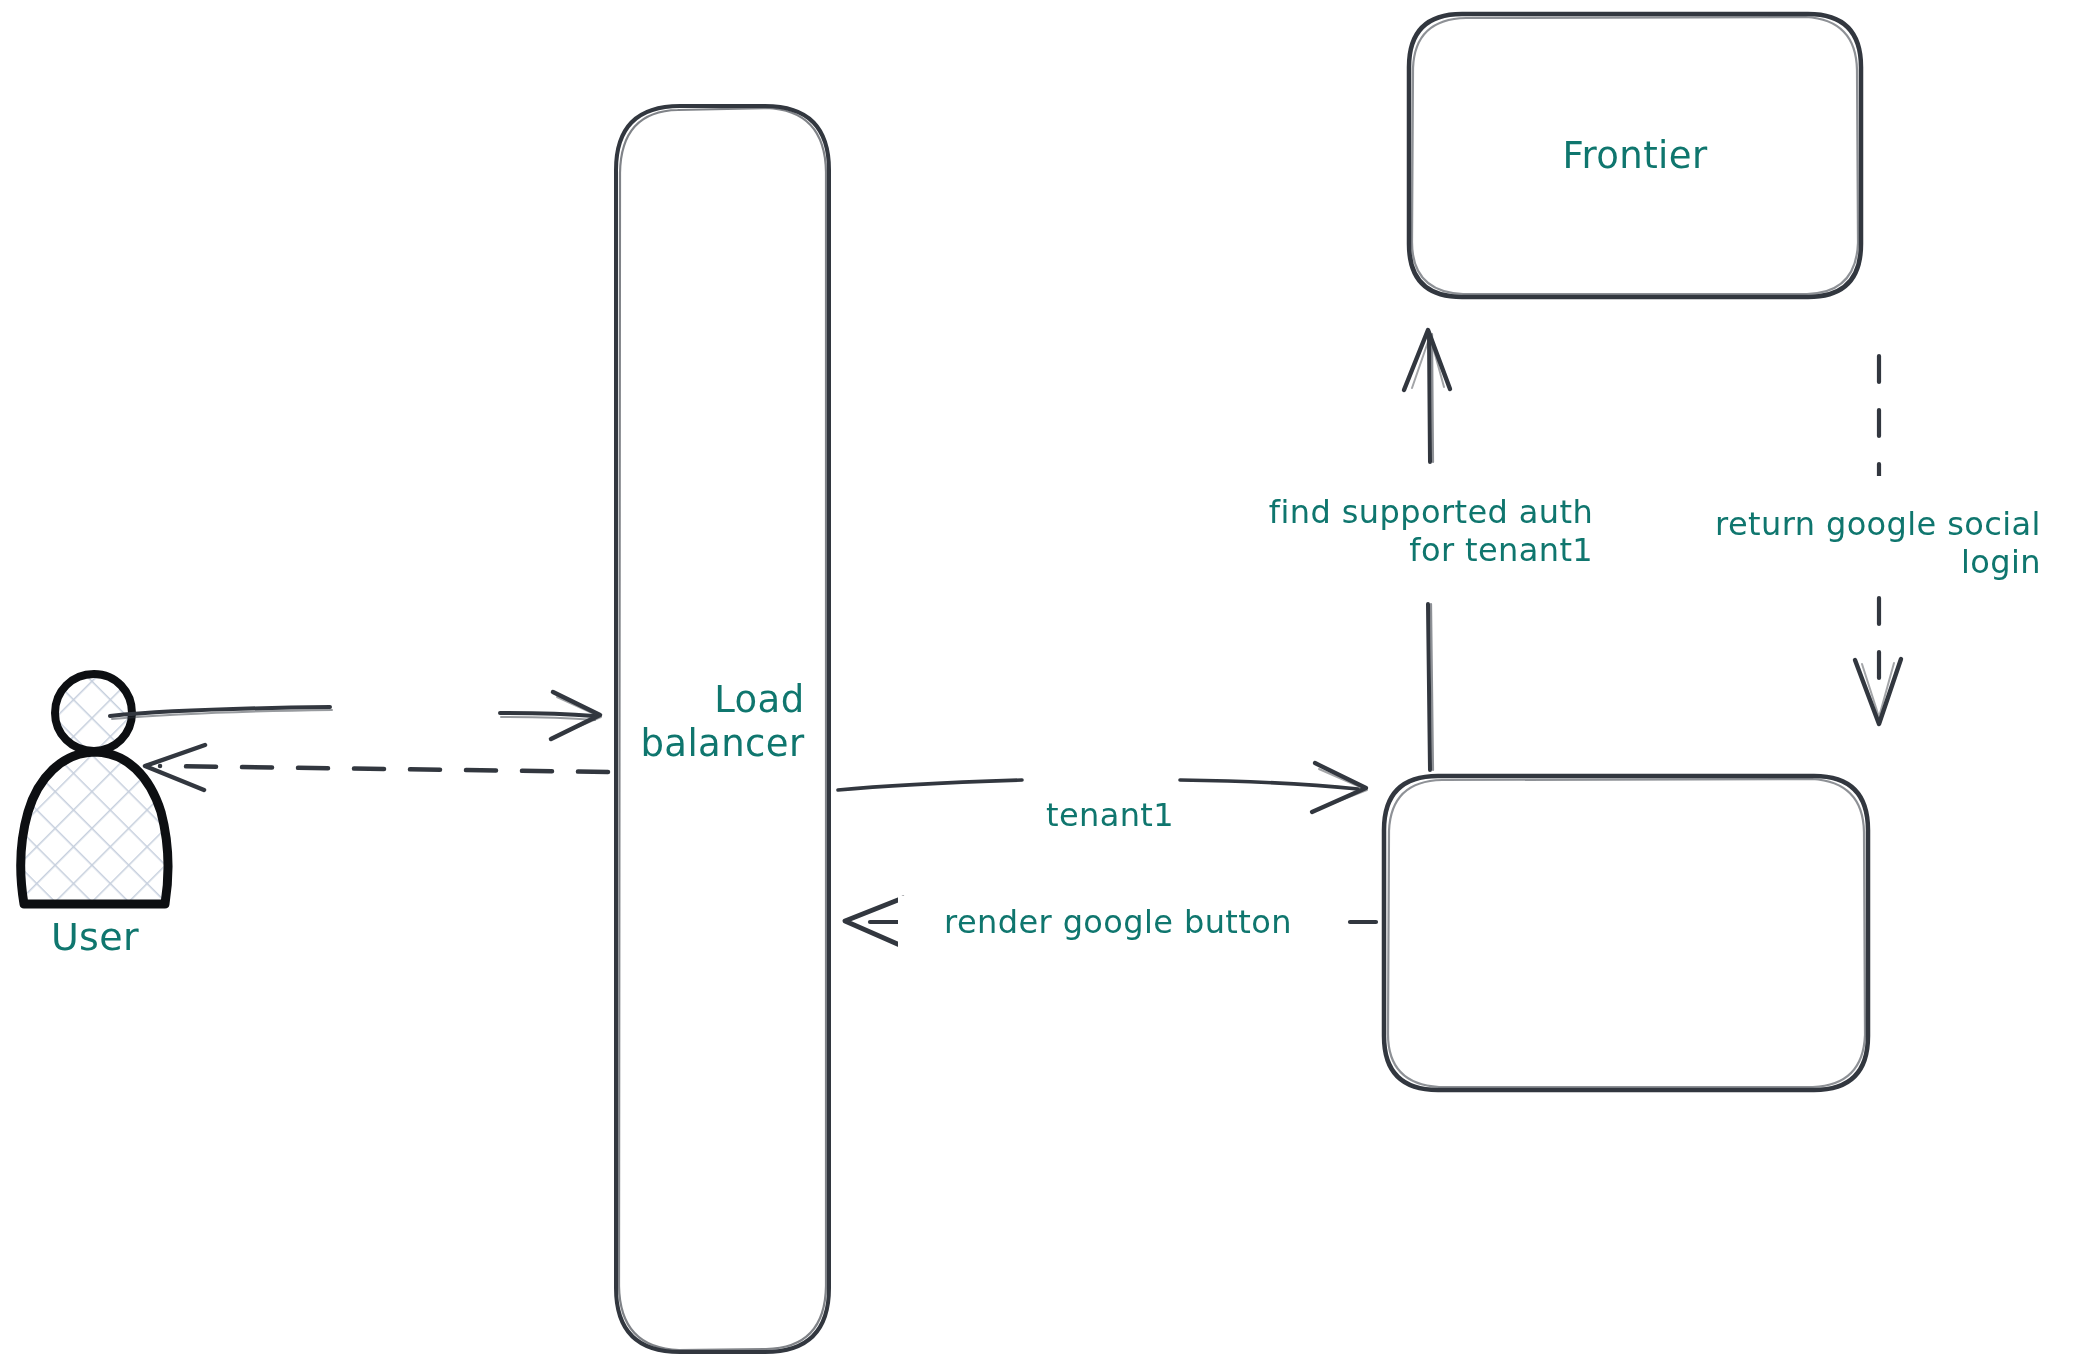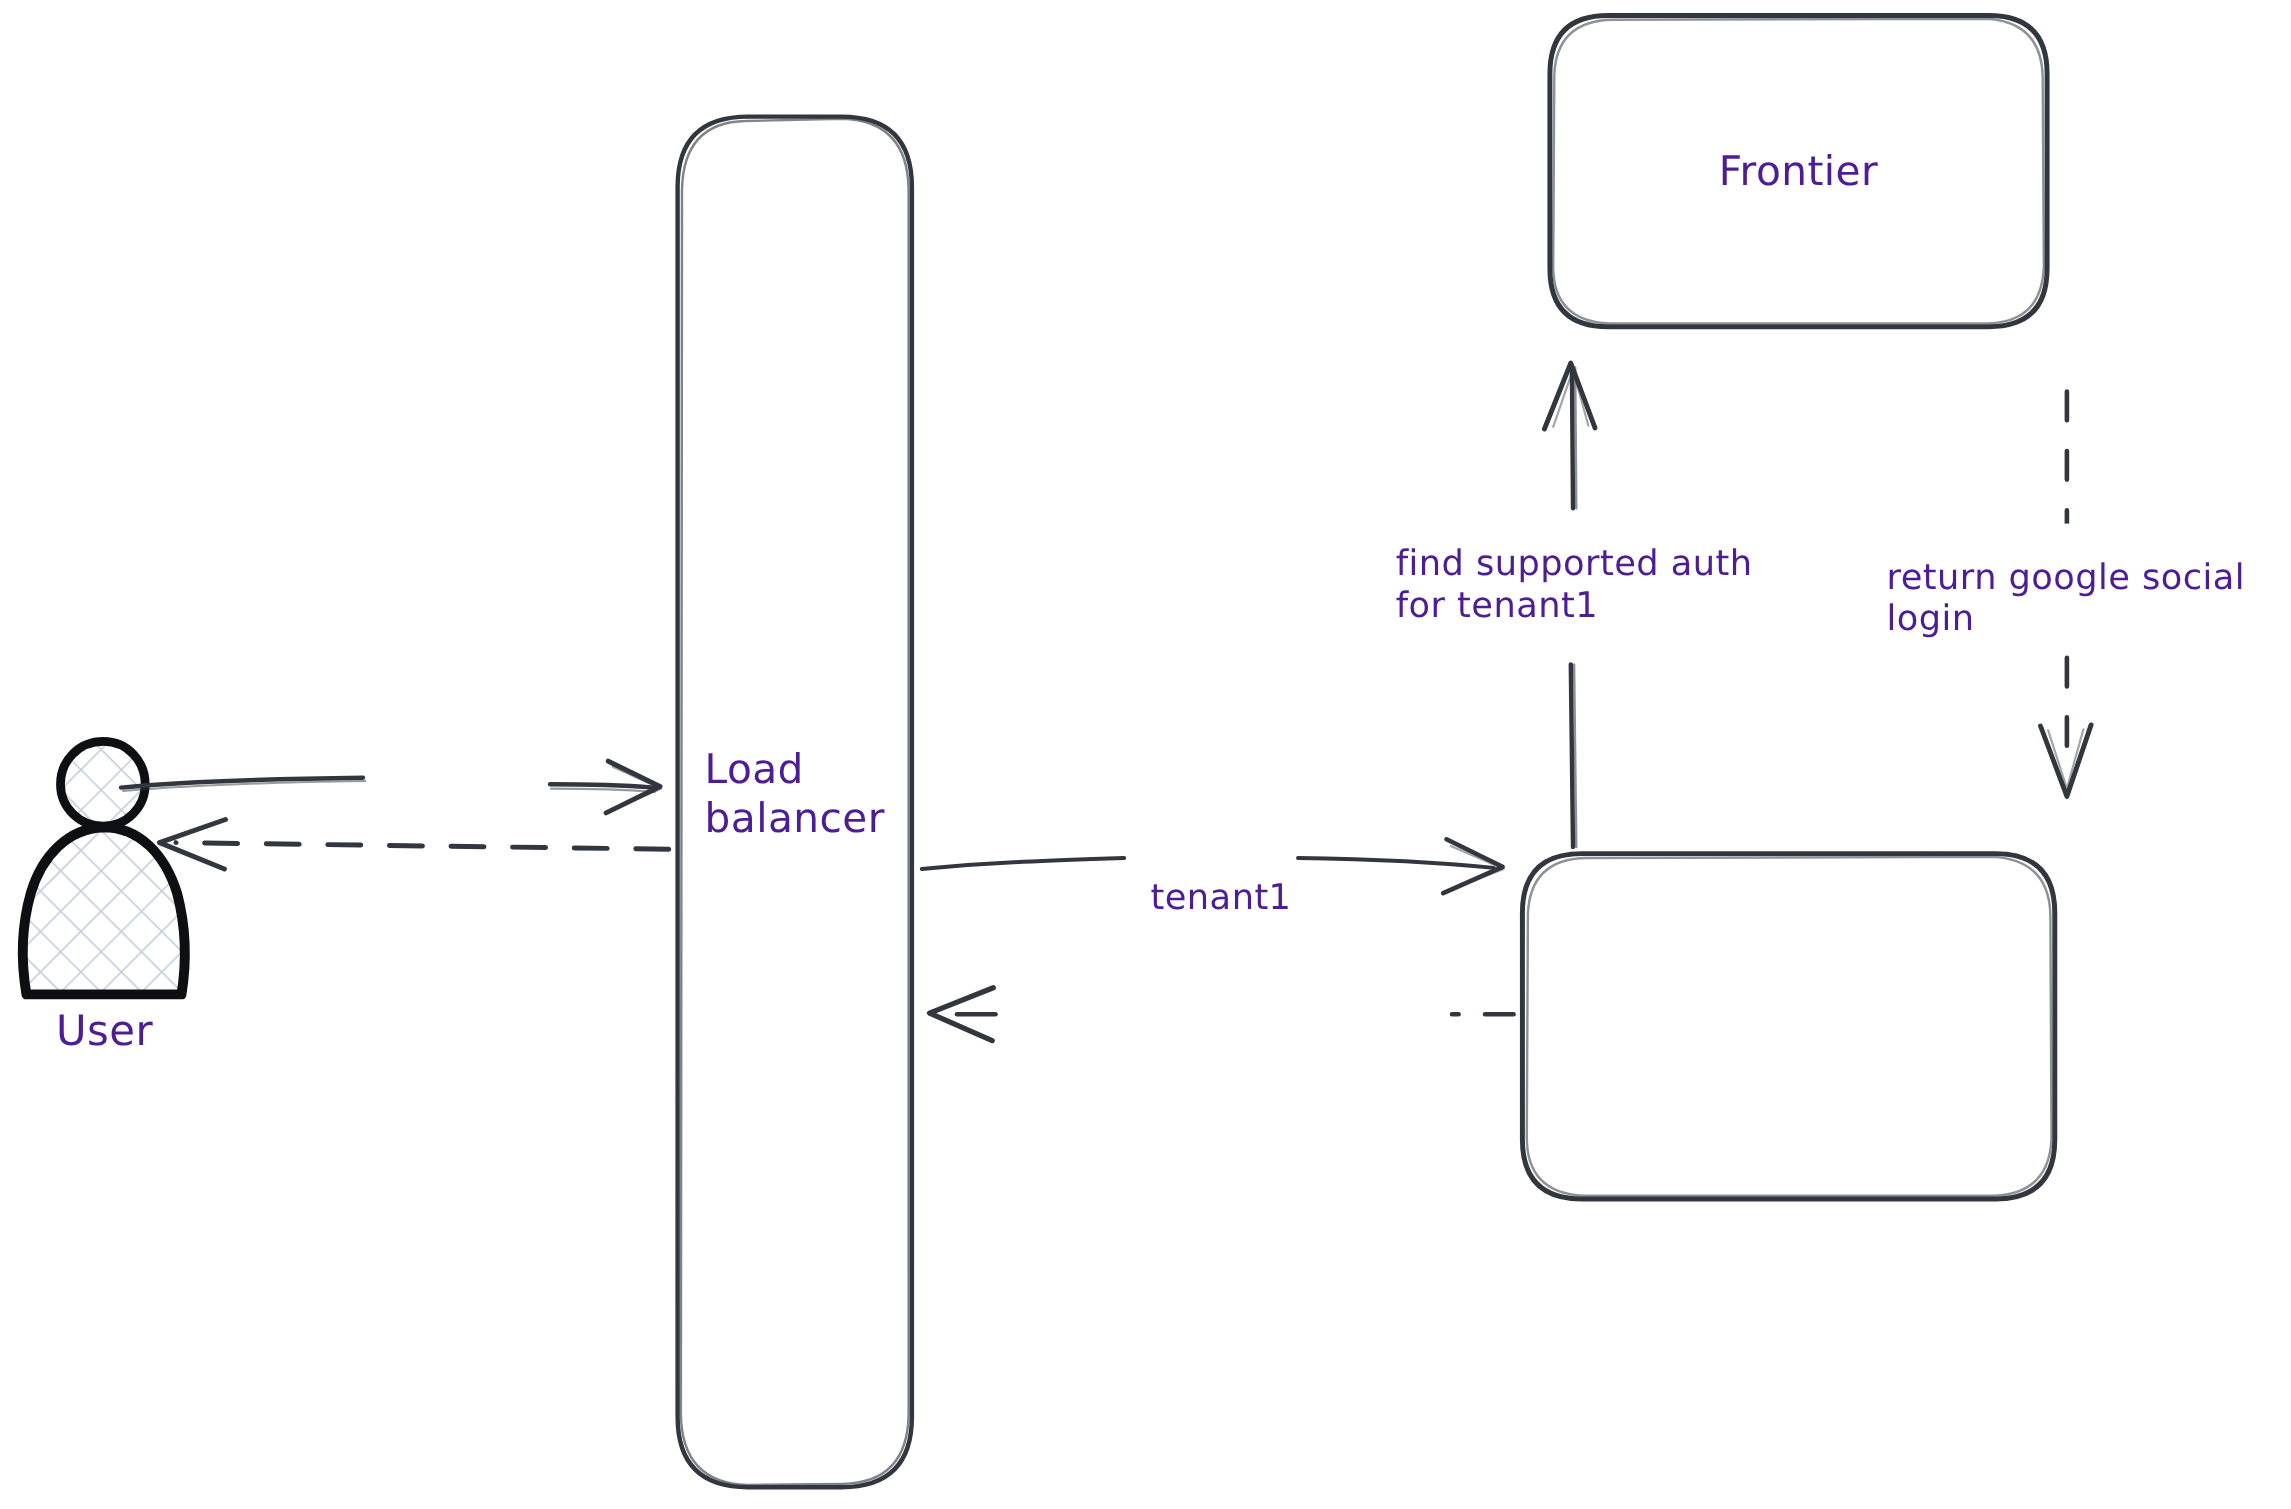--- a/index.html
+++ b/index.html
@@ -19,23 +19,23 @@
     position: absolute;
     left: 0;
     top: 0;
     width: 2083px;
     height: 1372px;
   }
   .node-label,
   .edge-label,
   .actor-label {
     position: absolute;
-    color: #4c1d95;
+    color: #0f766e;
     font-family: "DejaVu Sans", sans-serif;
-    text-align: left;
+    text-align: right;
     line-height: 1.18;
     white-space: pre-line;
     pointer-events: none;
     letter-spacing: 0.4px;
   }
   .node-label { font-size: 37px; }
   .edge-label { font-size: 32px; }
   .actor-label { font-size: 38px; }
 
   .lbl-box {
@@ -158,20 +158,23 @@
   <div class="lbl-box" style="left:1409px; top:130px; width:452px; height:52px;">
     <span class="node-label" style="position:static;">Frontier</span>
   </div>
 
 
 
   <div class="edge-chip" style="left:1030px; top:754px; width:148px; height:52px;margin-top:36px;">
     <span class="edge-label" style="position:static;">tenant1</span>
   </div>
 
+  <div class="edge-chip" style="left:898px; top:896px; width:428px; height:54px;">
+    <span class="edge-label" style="position:static;">render google button</span>
+  </div>
 
   <div class="edge-chip" style="left:1215px; top:476px; width:420px; height:112px; flex-direction:column;">
     <span class="edge-label" style="position:static;">find supported auth
 for tenant1</span>
   </div>
 
   <div class="edge-chip" style="left:1662px; top:476px; width:420px; height:112px; flex-direction:column;">
     <span class="edge-label" style="position:static;margin-top:24px;">return google social
 login</span>
   </div>

